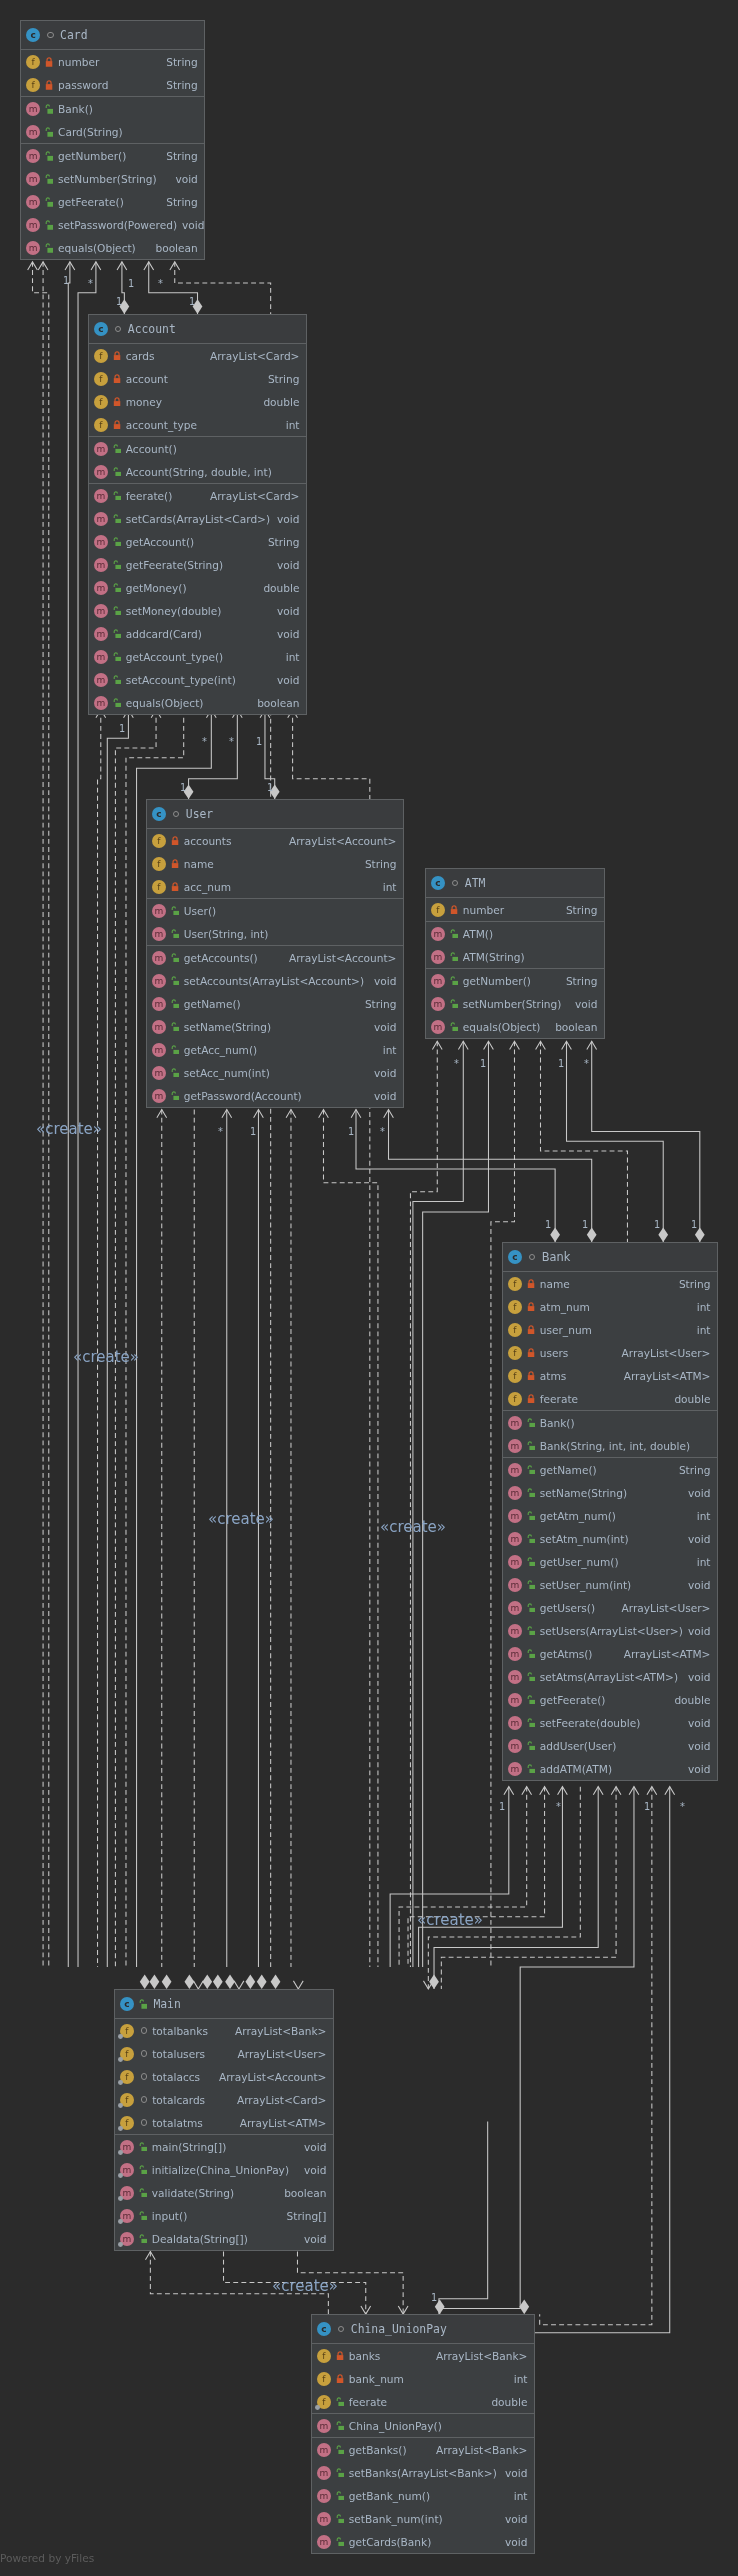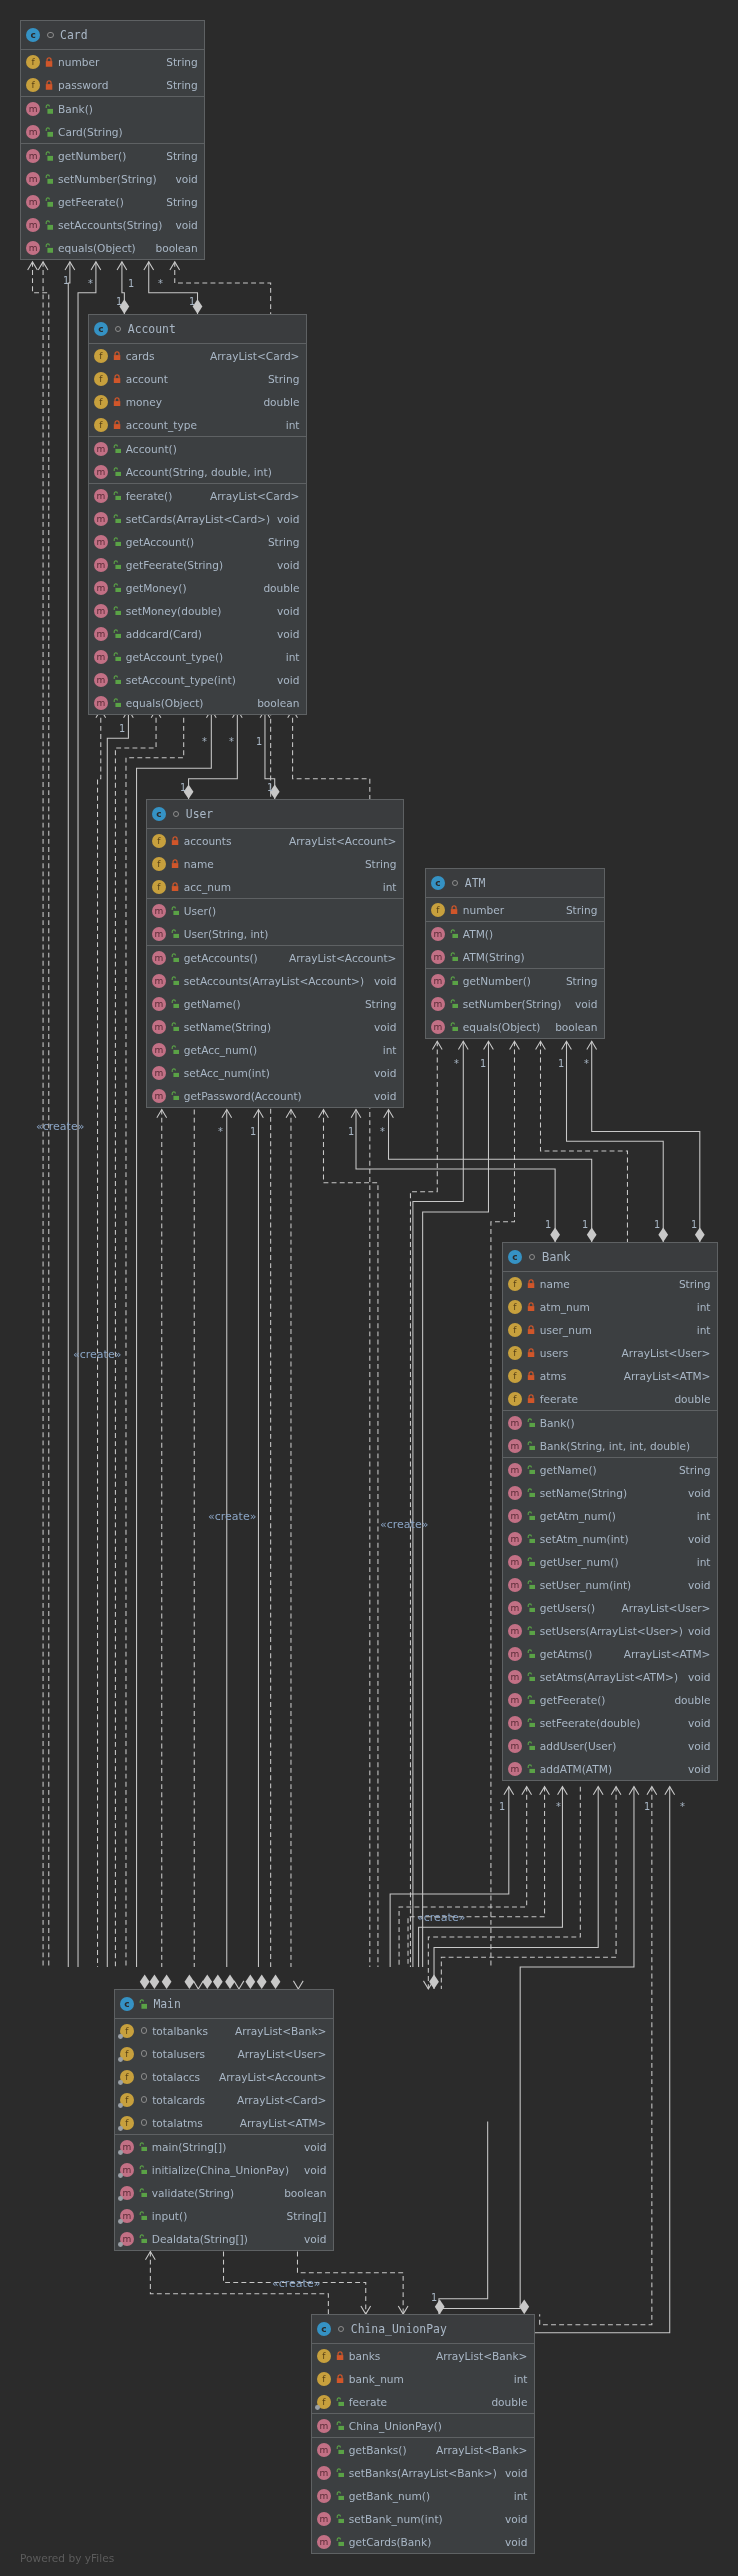--- a/index.html
+++ b/index.html
@@ -16,23 +16,23 @@
   .row .ty { text-align:right; margin-left:4.9px; }
   .ic { width:14px; height:14px; border-radius:50%; display:inline-flex; align-items:center; justify-content:center;
         font-size:9px; color:#3c3f41; font-family:"DejaVu Sans",sans-serif; flex:none; position:relative; }
   .ic-c { background:#3592c4; color:#2b2b2b; font-weight:bold; }
   .ic-f { background:#c7a03d; color:#5a4316; }
   .ic-m { background:#c27085; color:#5a2a36; }
   .vis { width:8.1px; height:9.8px; margin-left:4.9px; flex:none; display:inline-block; }
   .vis svg { display:block; }
   .vis-dot { width:4.1px; height:4.1px; border:0.8px solid #8c8c8c; border-radius:50%; margin-left:7.3px; margin-right:0px; flex:none; }
   .static-mark::after { content:""; position:absolute; left:-1.6px; bottom:-1.6px; width:4.9px; height:4.9px; border-radius:50%; background:#9aa0a6; }
-  .lbl { position:absolute; font-size:11px; color:#8aa4c4; white-space:nowrap; }
+  .lbl { position:absolute; font-size:15px; color:#8aa4c4; white-space:nowrap; }
   .mult { position:absolute; font-size:9.8px; color:#a9b7c6; }
-  .powered { position:absolute; left:20px; top:2552px; font-size:10.6px; color:#5c5c5c; }
+  .powered { position:absolute; left:0; top:2552px; font-size:10.6px; color:#5c5c5c; }
 </style>
 </head>
 <body>
 
 <svg id="edges" xmlns="http://www.w3.org/2000/svg" viewBox="0 0 908 3169" width="738" height="2576">
     <polyline points="34,332 40,322 46,332" fill="none" stroke="#c8c8c8" stroke-width="1.3"></polyline>
     <polyline points="47,332 53,322 59,332" fill="none" stroke="#c8c8c8" stroke-width="1.3"></polyline>
     <polyline points="40,322 40,360 60,360 60,2420" fill="none" stroke="#c8c8c8" stroke-width="1.3" stroke-dasharray="6,4"></polyline>
     <polyline points="53,322 53,2420" fill="none" stroke="#c8c8c8" stroke-width="1.3" stroke-dasharray="6,4"></polyline>
     <polyline points="80,332 86,322 92,332" fill="none" stroke="#c8c8c8" stroke-width="1.3"></polyline>
@@ -231,21 +231,21 @@
         <span class="ty">String</span>
       </div>
       <div class="row">
         <span class="ic ic-m">m</span>
         <span class="vis">
           <svg width="8.1" height="9.8" viewBox="0 0 10 12">
             <path d="M1.5 5V3a2 2 0 0 1 4 0" fill="none" stroke="#5aa246" stroke-width="1.4"></path>
             <rect x="3" y="6" width="7" height="6" fill="#5aa246"></rect>
           </svg>
         </span>
-        <span class="nm">setAccounts(String)</span>
+        <span class="nm">setPassword(Powered)</span>
         <span class="ty">void</span>
       </div>
       <div class="row">
         <span class="ic ic-m">m</span>
         <span class="vis">
           <svg width="8.1" height="9.8" viewBox="0 0 10 12">
             <path d="M1.5 5V3a2 2 0 0 1 4 0" fill="none" stroke="#5aa246" stroke-width="1.4"></path>
             <rect x="3" y="6" width="7" height="6" fill="#5aa246"></rect>
           </svg>
         </span>

